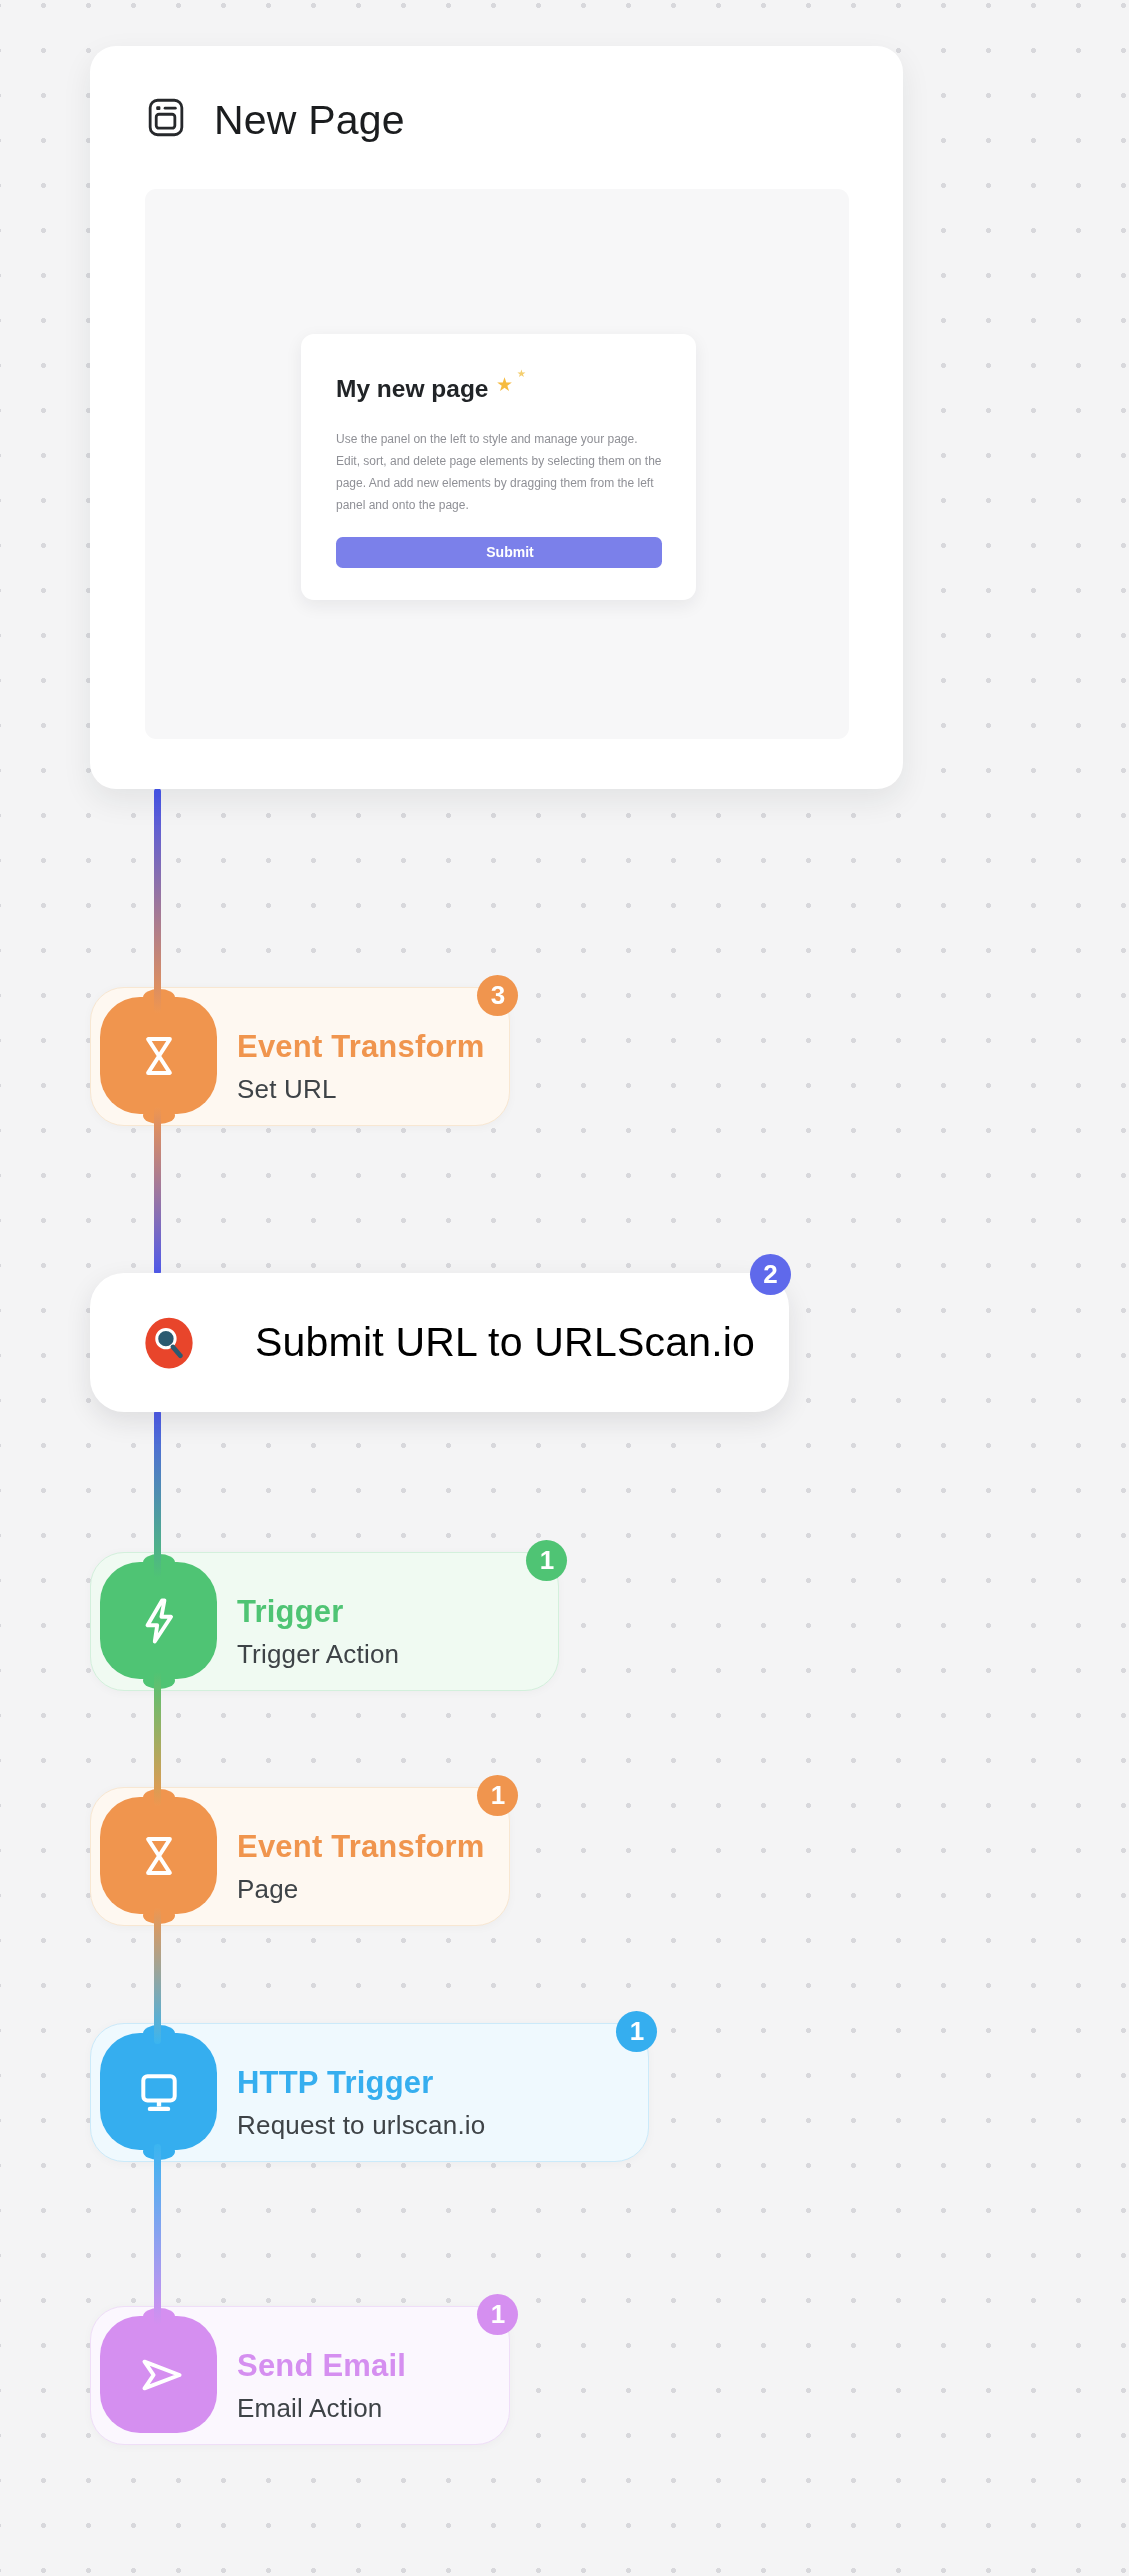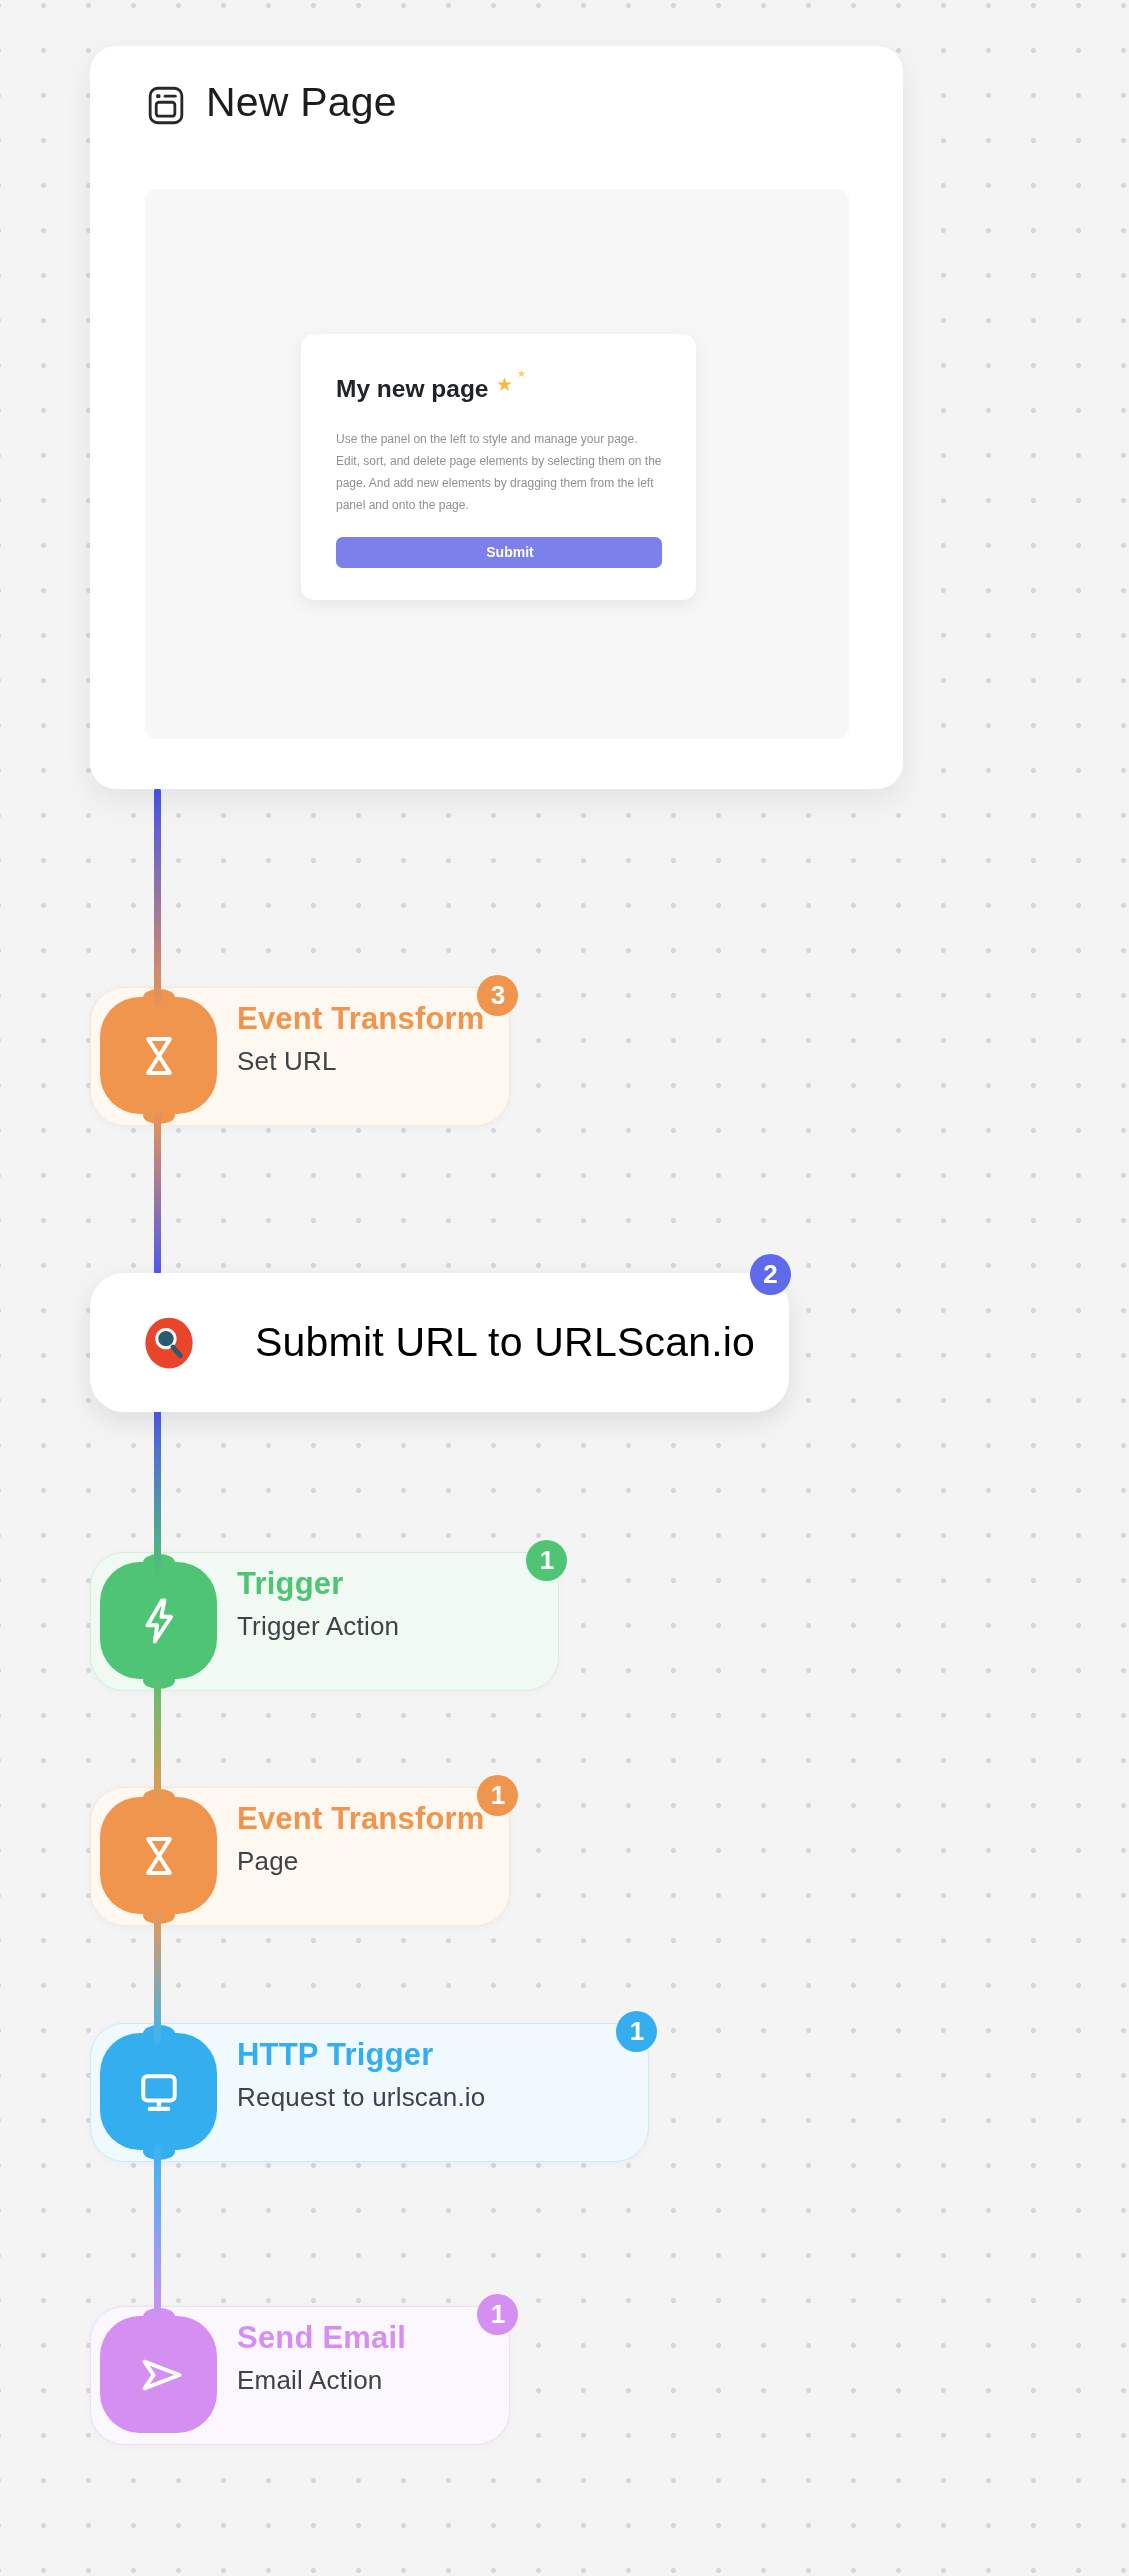--- a/index.html
+++ b/index.html
@@ -16,21 +16,21 @@
   .c0{top:788px;height:225px;}
   .c1{top:1107px;height:168px;}
   .c2{top:1410px;height:168px;}
   .c3{top:1672px;height:134px;}
   .c4{top:1908px;height:136px;}
   .c5{top:2144px;height:181px;}
 
   
   .page-card{position:absolute;left:90px;top:46px;width:813px;height:743px;background:#FFFFFF;
     border-radius:26px;box-shadow:0 11.3px 30px rgba(30,32,40,.08);z-index:3;}
-  .page-header{display:flex;align-items:flex-end;gap:20px;padding:33px 55px 0 56px;}
+  .page-header{display:flex;align-items:flex-start;gap:28px;padding:51px 55px 0 56px;}
   .page-header h1{margin:0;font-size:41px;font-weight:500;color:#1B1D1F;letter-spacing:0.2px;}
   .browser-ico{width:40px;height:41px;flex:0 0 auto;}
   .page-preview{position:absolute;left:55px;top:143px;width:704px;height:550px;background:#F7F7F8;border-radius:11.3px;}
   .mini-card{position:absolute;left:156px;top:145px;width:395px;height:266px;background:#FFFFFF;
     border-radius:13px;box-shadow:0 5.6px 17px rgba(30,32,40,.07);box-sizing:border-box;padding:41px 34px 0 35px;}
   .mini-heading{display:flex;align-items:center;font-size:24.5px;font-weight:700;color:#212427;}
   .sparkle{display:inline-block;position:relative;width:30px;height:24.5px;margin-left:7.5px;}
   .sparkle::before{content:"★";position:absolute;left:0;top:-3.8px;font-size:19px;color:#F6BB40;font-family:"DejaVu Sans",sans-serif;}
   .sparkle::after{content:"★";position:absolute;right:0;top:-9.4px;font-size:10.4px;color:#F4CE6E;font-family:"DejaVu Sans",sans-serif;}
   .mini-body{margin:24.5px 0 0 0;font-size:12px;line-height:22px;color:#8F9096;}
@@ -48,21 +48,21 @@
   .n6{top:2306px;width:420px;}
   .n2{top:1273px;left:90px;width:699px;height:139px;background:#FFFFFF;border-radius:34px;
     box-shadow:0 9.4px 26px rgba(30,32,40,.10);display:flex;align-items:center;z-index:3;}
 
   .node-icon{position:absolute;left:9.4px;top:9.4px;width:117px;height:117px;border-radius:40px;
     background:var(--c);display:flex;align-items:center;justify-content:center;}
   .nub{position:absolute;left:52px;width:32px;height:17px;border-radius:50%;background:var(--c);}
   .nub-top{top:0.9px;}
   .nub-bottom{bottom:0.9px;}
 
-  .node-text{position:absolute;left:146px;top:12px;}
+  .node-text{position:absolute;left:146px;top:40px;}
   .node-type{font-size:31px;font-weight:600;line-height:38px;color:var(--c);letter-spacing:0.2px;}
   .node-name{font-size:26px;font-weight:500;line-height:47px;color:#3E4347;letter-spacing:0.2px;}
 
   .urlscan-ico{width:56px;height:60px;margin-left:51px;flex:0 0 auto;}
   .node-single{margin-left:58px;font-size:41px;font-weight:500;color:#000000;letter-spacing:0.2px;}
 
   .badge{position:absolute;top:-13px;right:-9.4px;width:41px;height:41px;border-radius:50%;
     background:var(--badge);color:#FFFFFF;font-size:26px;font-weight:700;
     display:flex;align-items:center;justify-content:center;z-index:4;}
   .n2 .badge{top:-19px;right:-1.9px;}

